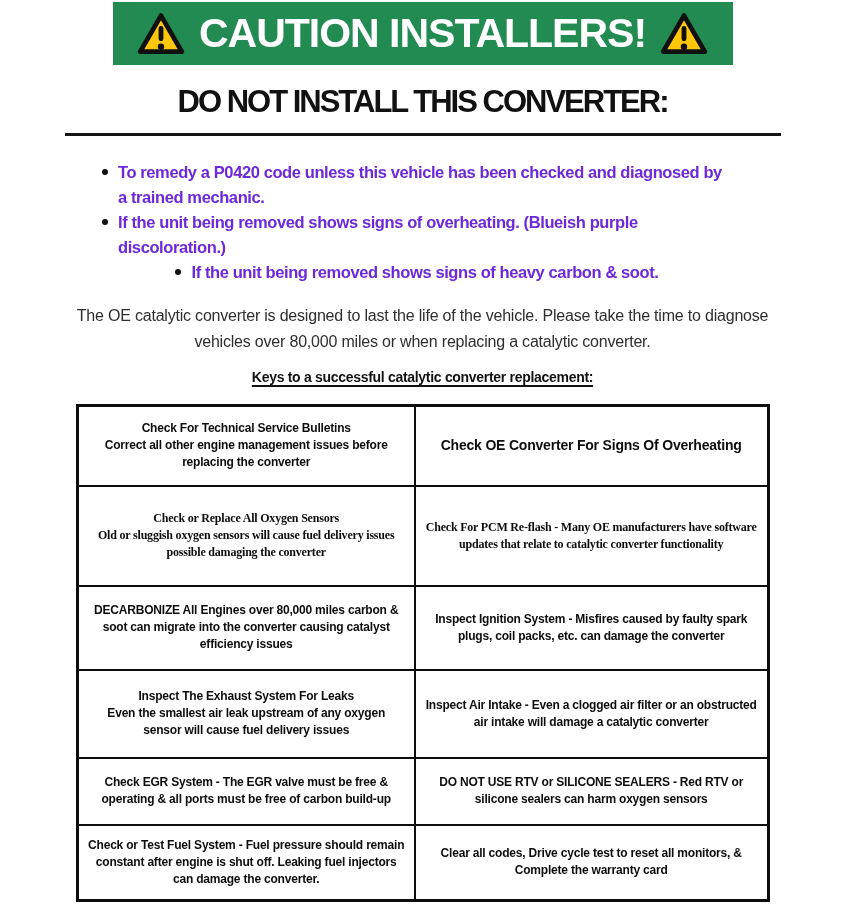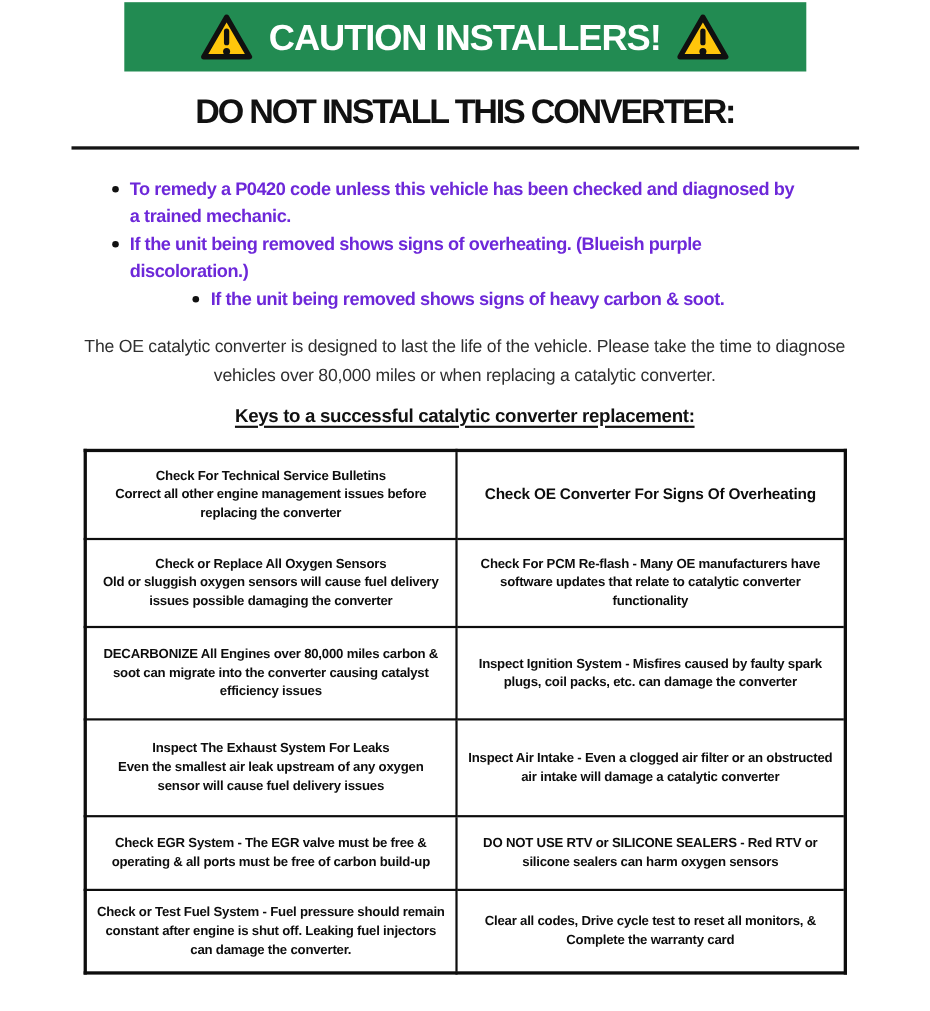--- a/index.html
+++ b/index.html
@@ -19,21 +19,21 @@
     height: 63px;
     margin: 2px auto 0 auto;
     background: #228B52;
     display: flex;
     align-items: center;
     justify-content: center;
     gap: 14px;
   }
   .banner-title {
     color: #ffffff;
-    font-size: 33px;
+    font-size: 41px;
     font-weight: bold;
     letter-spacing: -1px;
     white-space: nowrap;
   }
   .tri-icon { display: block; }
 
   
   .headline {
     margin: 15px 0 0 0;
     text-align: center;
@@ -86,21 +86,21 @@
     letter-spacing: -0.2px;
     color: #2e2e2e;
     font-weight: normal;
   }
   .para-line { display: block; }
 
   
   .keys-heading {
     margin: 14px 0 0 0;
     text-align: center;
-    font-size: 17px;
+    font-size: 14px;
     font-weight: bold;
     letter-spacing: -0.3px;
     text-decoration: underline;
     text-decoration-thickness: 2px;
     text-underline-offset: 3px;
   }
 
   
   .checklist {
     width: 694px;
@@ -115,21 +115,21 @@
     vertical-align: middle;
     font-weight: bold;
     font-size: 12px;
     line-height: 17px;
     letter-spacing: -0.2px;
     padding: 4px 9px;
     color: #0d0d0d;
   }
   .checklist td.large { font-size: 14px; line-height: 19px; }
   .row-a { height: 80px; }
-  .row-b { height: 80px; }
+  .row-b { height: 100px; font-family: Liberation Serif, serif; }
   .row-c { height: 84px; }
   .row-d { height: 88px; }
   .row-e { height: 67px; }
   .row-f { height: 76px; }
   .cell-title { display: block; }
   .cell-body  { display: block; }
 </style>
 </head>
 <body>
 

